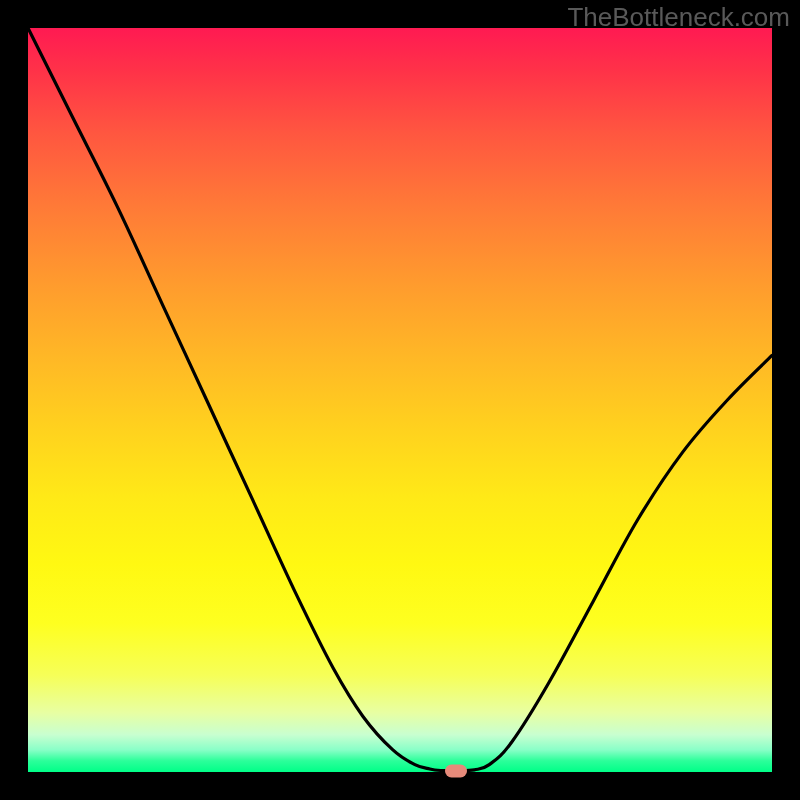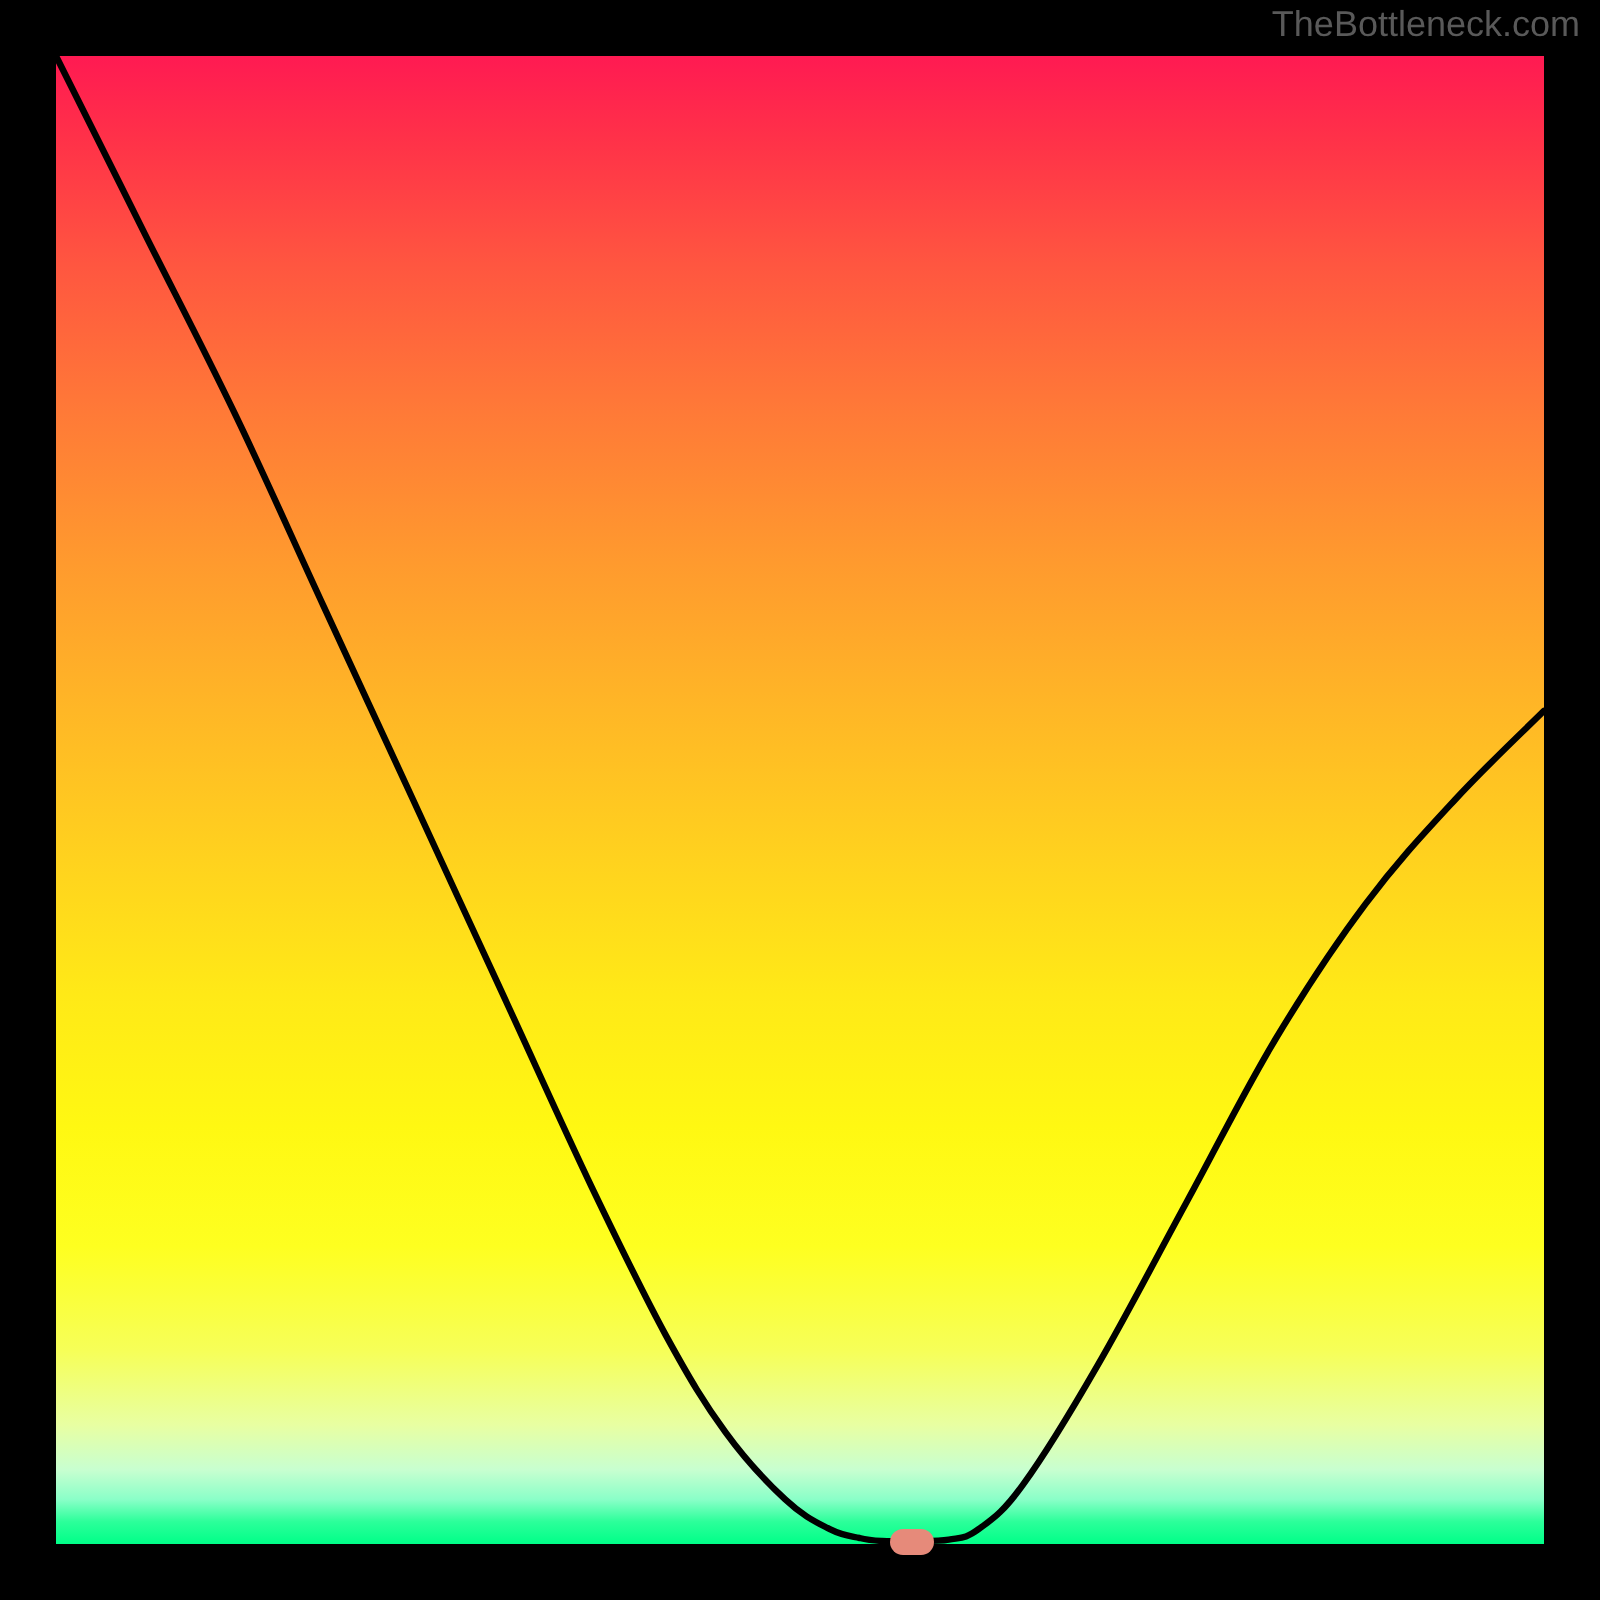--- a/index.html
+++ b/index.html
@@ -15,21 +15,21 @@
     position: relative;
     width: 800px;
     height: 800px;
     background: #000;
   }
   .watermark {
     position: absolute;
     top: 2px;
     right: 10px;
     color: #595959;
-    font-size: 18px;
+    font-size: 26px;
     font-weight: 500;
     letter-spacing: 0px;
     z-index: 10;
   }
   .plot-area {
     position: absolute;
     left: 28px;
     top: 28px;
     width: 744px;
     height: 744px;

